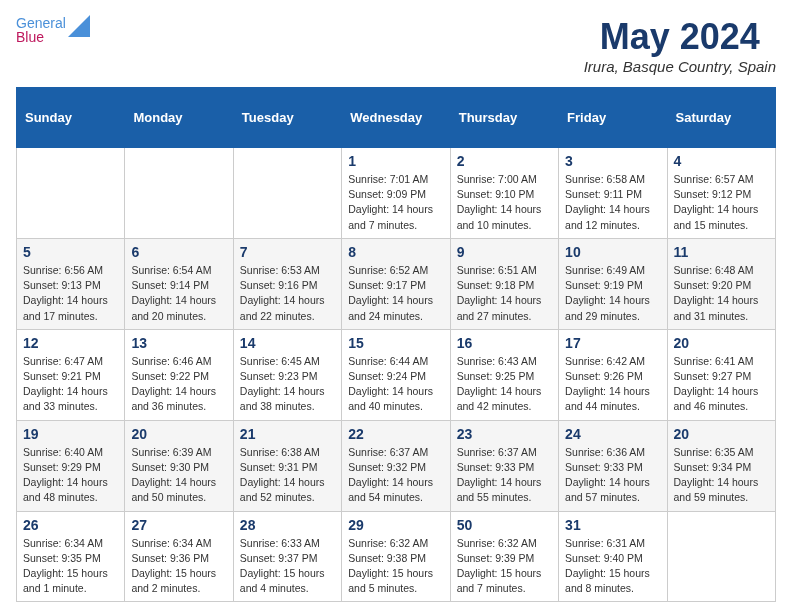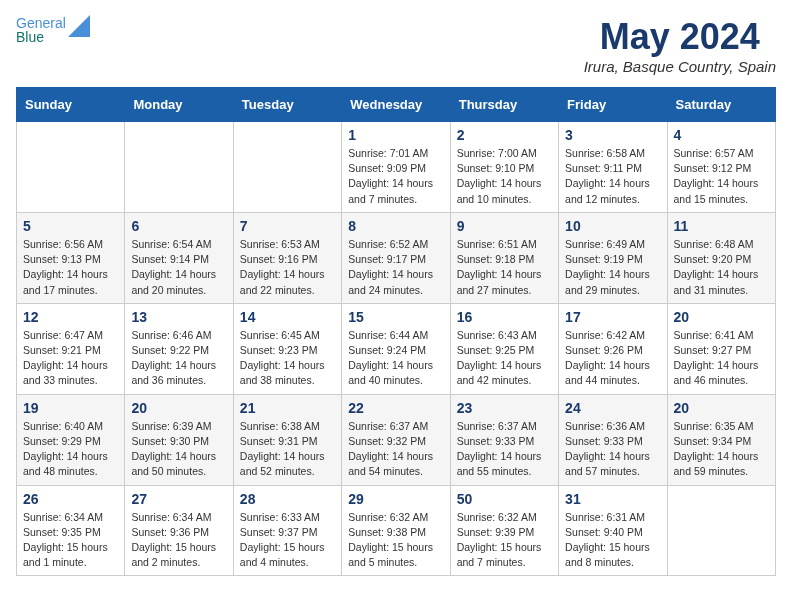--- a/index.html
+++ b/index.html
@@ -45,21 +45,21 @@
     }
     .calendar {
       width: 100%;
       border-collapse: collapse;
       font-size: 11px;
     }
     .calendar th {
       background: #1a5fa8;
       color: #fff;
       text-align: left;
-      padding: 9px 8px;
+      padding: 22px 8px;
       font-size: 13px;
       font-weight: bold;
       border: 1px solid #1a5fa8;
     }
     .calendar td {
       border: 1px solid #ccc;
       vertical-align: top;
       padding: 5px 6px;
       width: 108px;
       height: 90px;
@@ -84,21 +84,21 @@
       background: #f9f9f9;
     }
   </style>
 </head>
 <body>
 
 <div class="header">
   <div class="logo">
     <div style="display:flex;align-items:center;">
       <span class="logo-text">
-        <span>General</span><br><span style="color:#0f766e;">Blue</span>
+        <span>General</span><br><span style="color:#be185d;">Blue</span>
       </span>
       <svg width="22" height="22" viewBox="0 0 22 22" style="margin-left:2px;margin-top:-8px;">
         <polygon points="0,22 22,0 22,22" fill="#4a90d9"></polygon>
       </svg>
     </div>
   </div>
   <div class="title-section">
     <div class="month-title">May 2024</div>
     <div class="location">Irura, Basque Country, Spain</div>
   </div>

